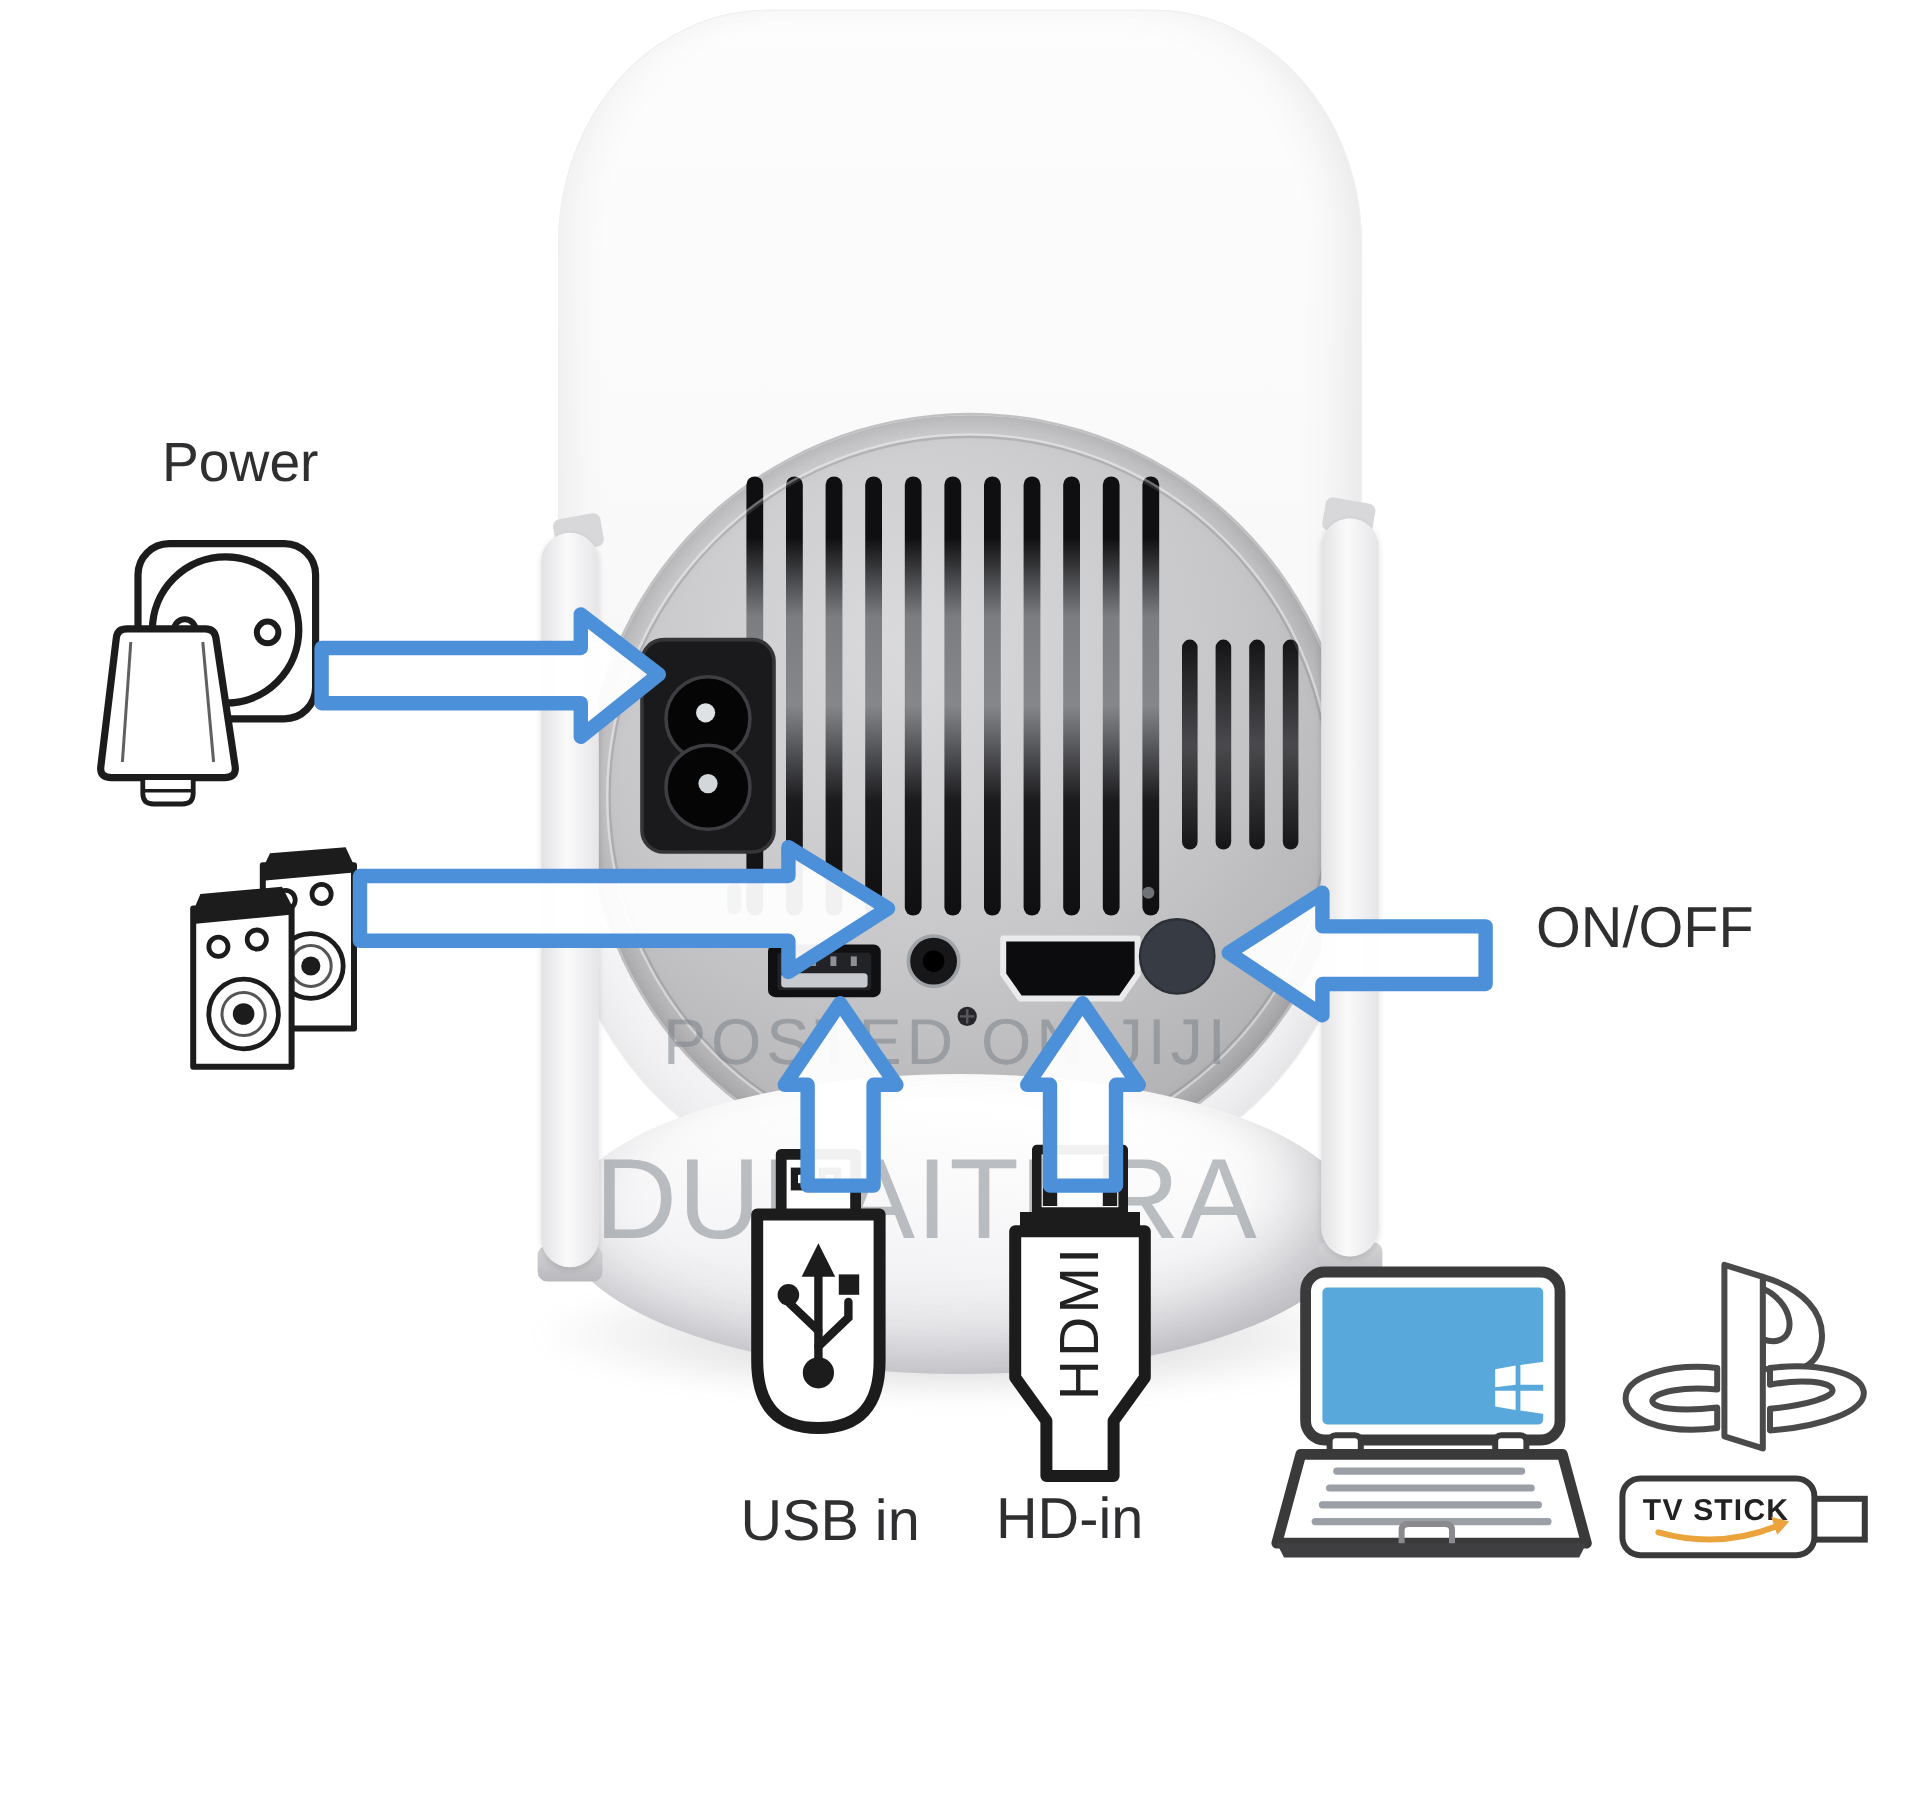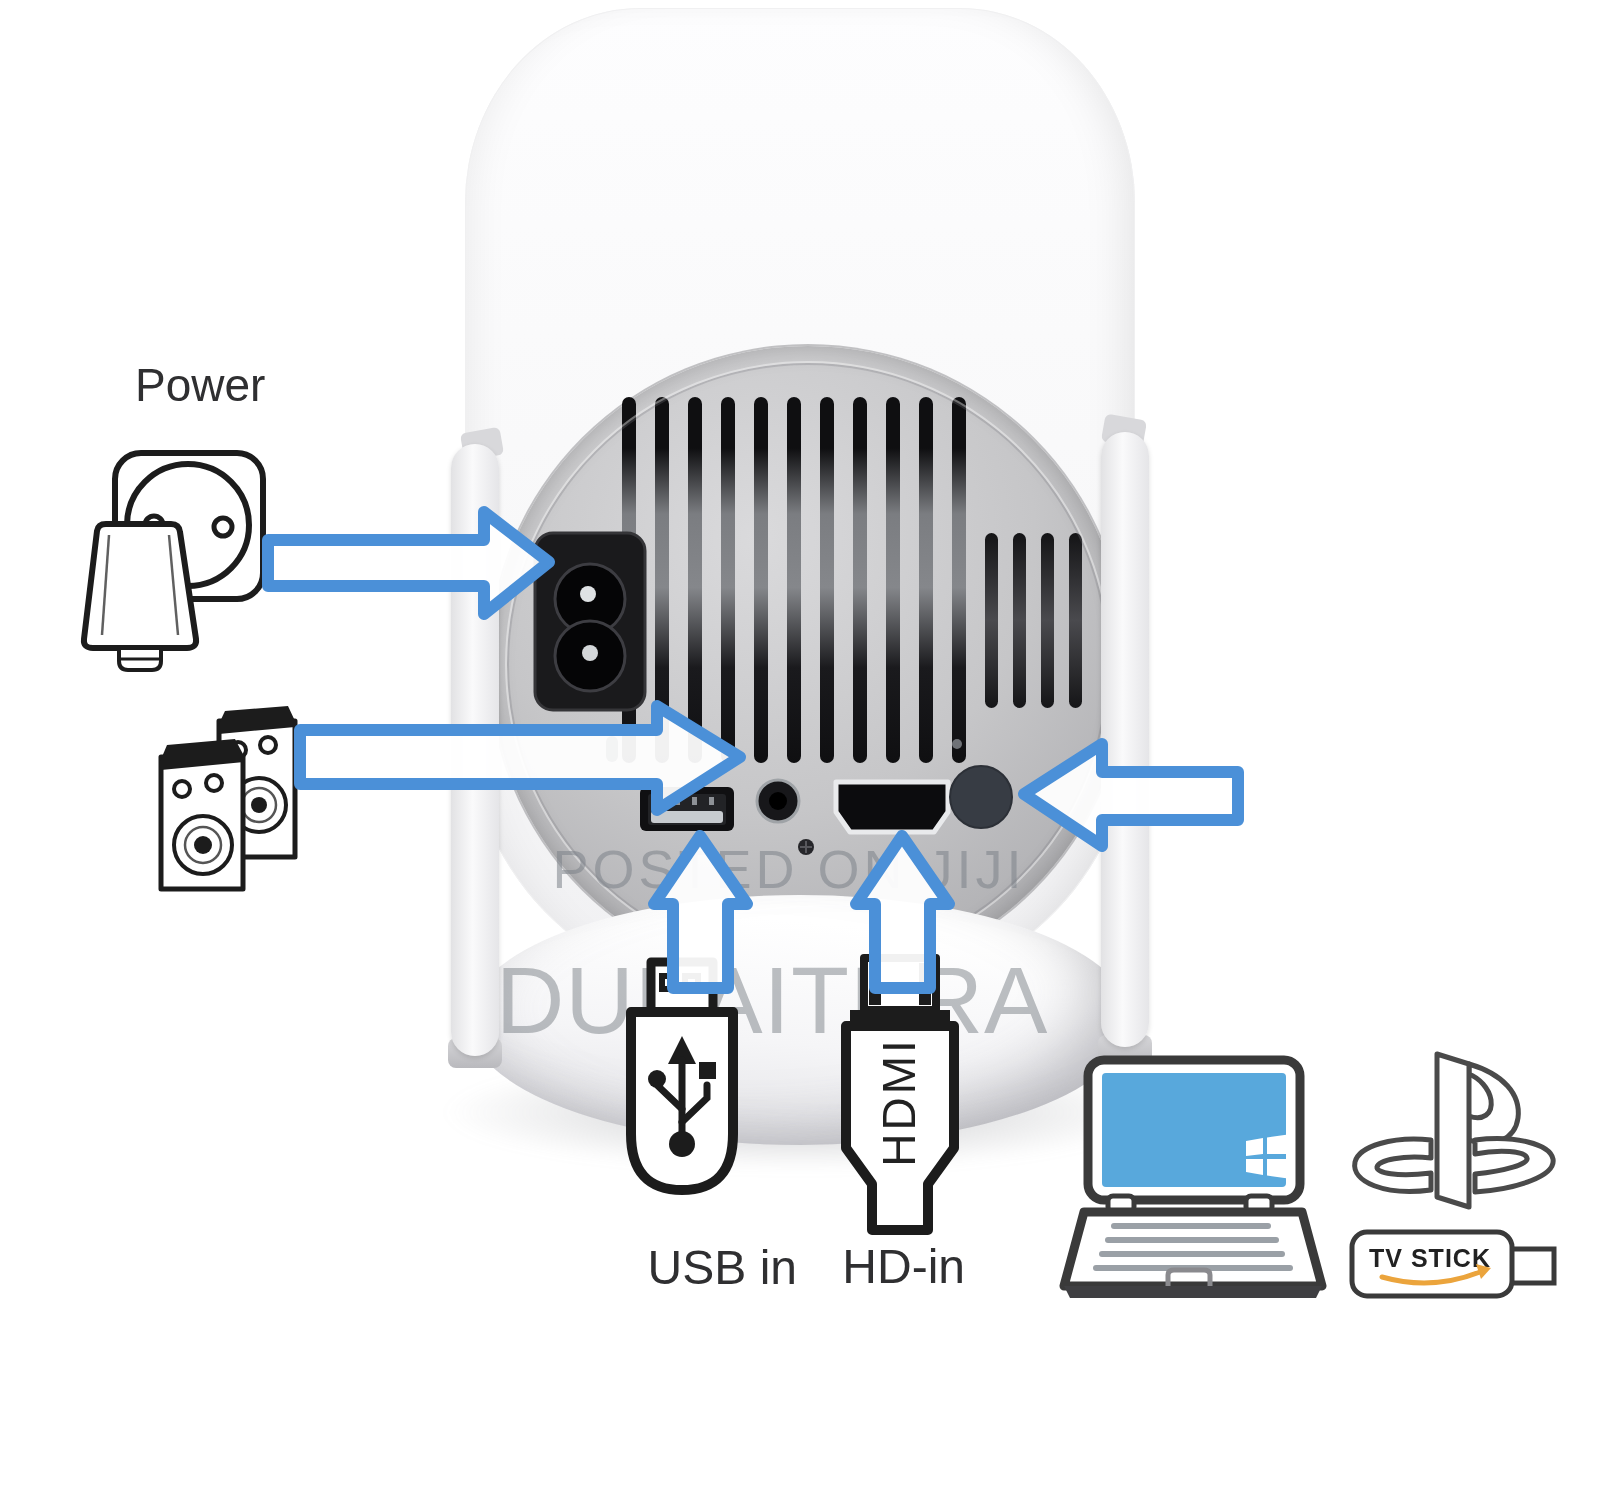--- a/index.html
+++ b/index.html
@@ -255,16 +255,17 @@
 
   <svg class="abs arrows" style="left:0;top:0" width="1600" height="1507" viewBox="0 0 1600 1507">
     <polygon class="arrow" points="268,540 484,540 484,512 549,562 484,614 484,586 268,586"></polygon>
     <polygon class="arrow" points="300,730 657,730 657,706 740,757 657,810 657,784 300,784"></polygon>
     <polygon class="arrow" points="1238,772 1102,772 1102,744 1024,794 1102,846 1102,820 1238,820"></polygon>
     <polygon class="arrow" points="673,988 673,904 654,904 700,836 747,904 728,904 728,988"></polygon>
     <polygon class="arrow" points="875,988 875,904 856,904 902,836 949,904 930,904 930,988"></polygon>
   </svg>
 
   <div class="abs lbl" style="left:135px;top:358px;font-size:46px">Power</div>
-  <div class="abs lbl" style="left:617px;top:1240px;width:180px;text-align:right;font-size:48px">USB in</div>
-  <div class="abs lbl" style="left:830px;top:1239px;width:135px;text-align:right;font-size:48px">HD-in</div>
+  <div class="abs lbl" style="left:1280px;top:746px;font-size:48px">ON/OFF</div>
+  <div class="abs lbl" style="left:617px;top:1240px;width:180px;text-align:left;font-size:48px">USB in</div>
+  <div class="abs lbl" style="left:830px;top:1239px;width:135px;text-align:left;font-size:48px">HD-in</div>
 
 </div>
 
 </body></html>

